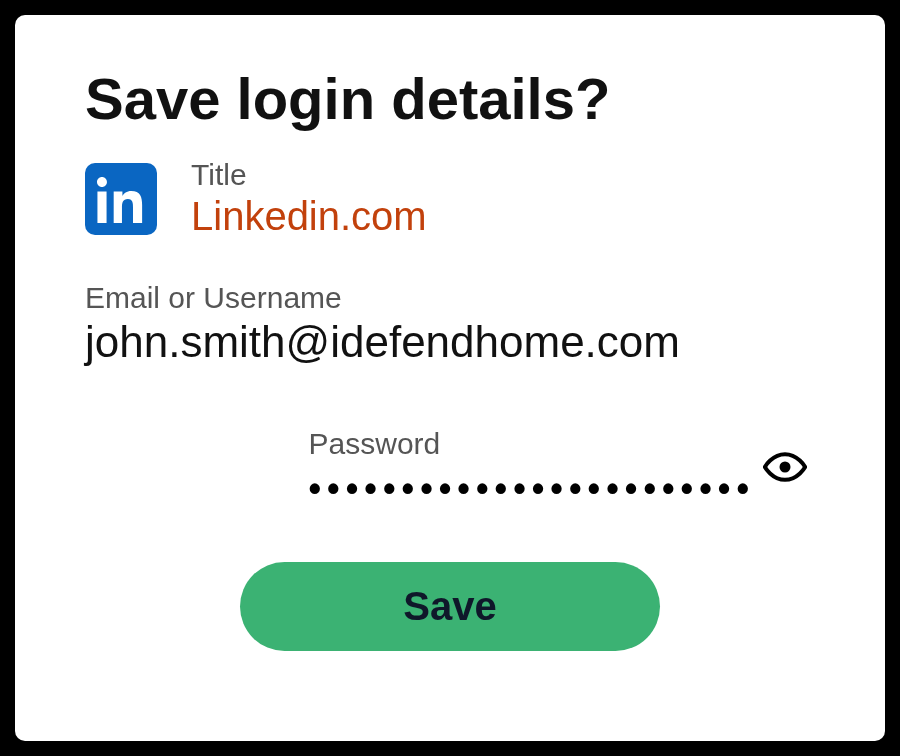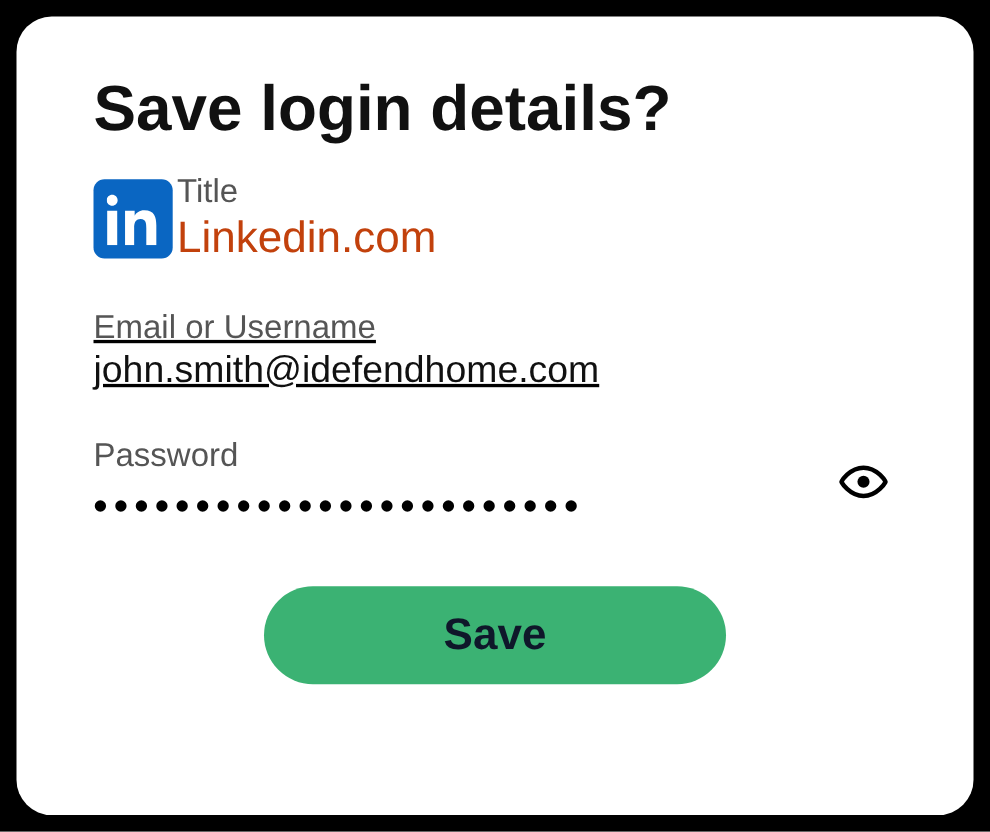--- a/index.html
+++ b/index.html
@@ -11,37 +11,37 @@
       font-family: 'Segoe UI', Tahoma, Geneva, Verdana, sans-serif;
       background: #000;
       display: flex;
       align-items: center;
       justify-content: center;
       width: 900px;
       height: 756px;
     }
     .card {
       background: #fff;
-      border-radius: 32px;
+      border-radius: 10px;
       width: 870px;
       height: 726px;
       padding: 50px 70px 50px 70px;
       display: flex;
       flex-direction: column;
     }
     .heading {
       font-size: 58px;
       font-weight: 700;
       color: #111;
       margin-bottom: 26px;
     }
     .title-row {
       display: flex;
       align-items: center;
-      gap: 4px;
+      gap: 34px;
       margin-bottom: 42px;
     }
     .linkedin-icon {
       width: 72px;
       height: 72px;
       background: #0a66c2;
       border-radius: 10px;
       display: flex;
       align-items: center;
       justify-content: center;
@@ -61,33 +61,33 @@
       font-weight: 400;
       color: #555;
       margin-bottom: 2px;
     }
     .title-value {
       font-size: 40px;
       font-weight: 400;
       color: #c2410c;
     }
     .field-group {
-      margin-bottom: 42px;
-      text-decoration: underline;
+      margin-bottom: 60px;
     }
     .field-value {
-      font-size: 34px;
+      font-size: 44px;
       font-weight: 400;
       color: #111;
     }
     .password-row {
       display: flex;
       align-items: center;
-      justify-content: space-between;
+      justify-content: flex-end;
       margin-bottom: 55px;
+      margin-left: 42px;
     }
     .password-col {
       display: flex;
       flex-direction: column;
     }
     .password-dots {
       font-size: 36px;
       font-weight: 900;
       letter-spacing: 6px;
       color: #000;

